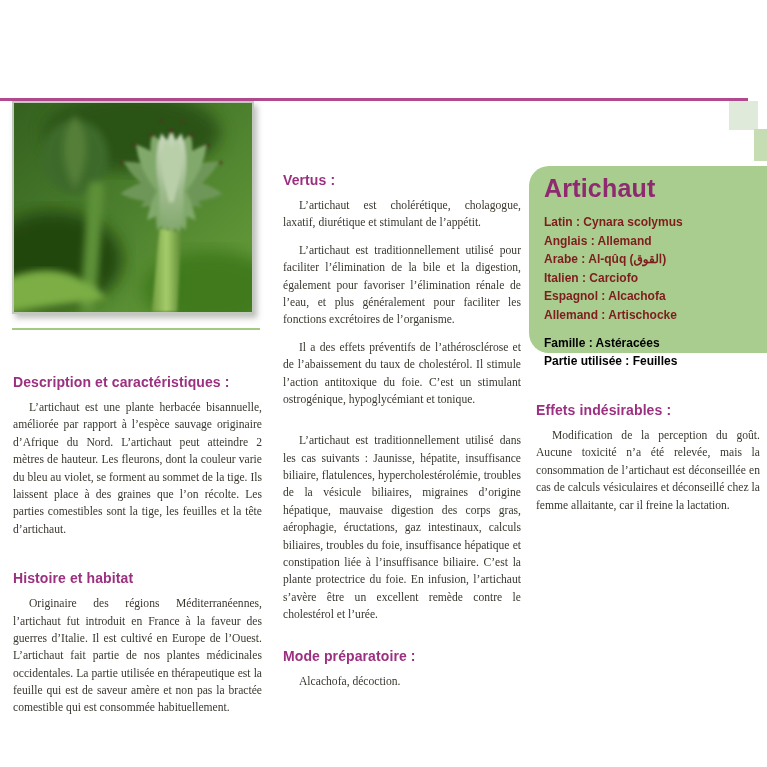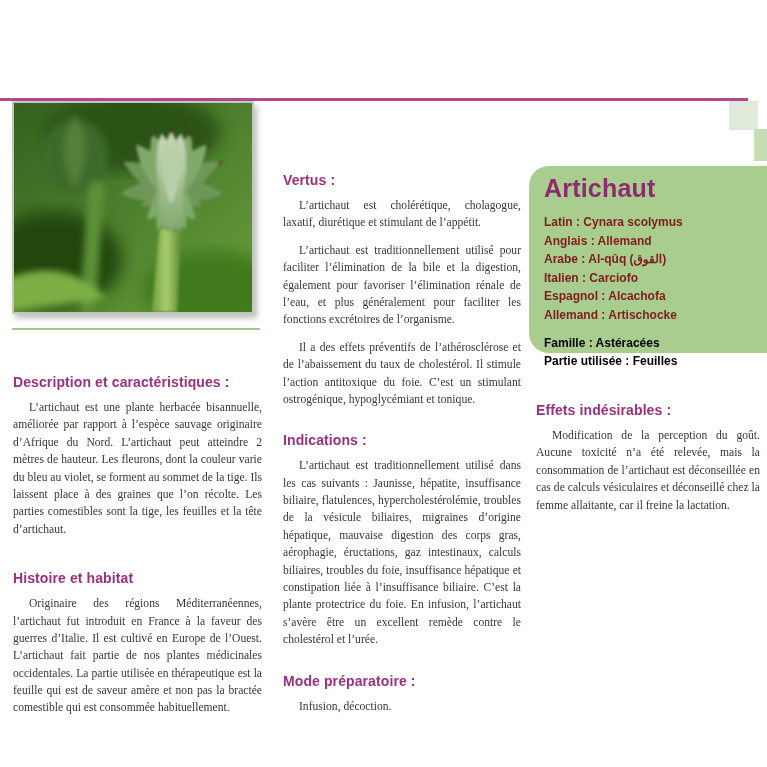--- a/index.html
+++ b/index.html
@@ -174,25 +174,24 @@
   <h2>Histoire et habitat</h2>
   <p class="para">Originaire des régions Méditerranéennes, l’artichaut fut introduit en France à la faveur des guerres d’Italie. Il est cultivé en Europe de l’Ouest. L’artichaut fait partie de nos plantes médicinales occidentales. La partie utilisée en thérapeutique est la feuille qui est de saveur amère et non pas la bractée comestible qui est consommée habituellement.</p>
 </div>
 
 <div class="col col-mid">
   <h2>Vertus :</h2>
   <p class="para">L’artichaut est cholérétique, cholagogue, laxatif, diurétique et stimulant de l’appétit.</p>
   <p class="para">L’artichaut est traditionnellement utilisé pour faciliter l’élimination de la bile et la digestion, également pour favoriser l’élimination rénale de l’eau, et plus généralement pour faciliter les fonctions excrétoires de l’organisme.</p>
   <p class="para">Il a des effets préventifs de l’athérosclérose et de l’abaissement du taux de cholestérol. Il stimule l’action antitoxique du foie. C’est un stimulant ostrogénique, hypoglycémiant et tonique.</p>
   <div class="gap"></div>
-  <h2>Indications :</h2>
   <p class="para">L’artichaut est traditionnellement utilisé dans les cas suivants : Jaunisse, hépatite, insuffisance biliaire, flatulences, hypercholestérolémie, troubles de la vésicule biliaires, migraines d’origine hépatique, mauvaise digestion des corps gras, aérophagie, éructations, gaz intestinaux, calculs biliaires, troubles du foie, insuffisance hépatique et constipation liée à l’insuffisance biliaire. C’est la plante protectrice du foie. En infusion, l’artichaut s’avère être un excellent remède contre le cholestérol et l’urée.</p>
   <div class="gap"></div>
   <h2>Mode préparatoire :</h2>
-  <p class="para">Infusion, décoction.</p>
+  <p class="para">Alcachofa, décoction.</p>
 </div>
 
 <div class="info-box">
   <div class="info-title">Artichaut</div>
   <div class="info-name">Latin : Cynara scolymus</div>
   <div class="info-name">Anglais : Allemand</div>
   <div class="info-name">Arabe : Al-qûq (القوق)</div>
   <div class="info-name">Italien : Carciofo</div>
   <div class="info-name">Espagnol : Alcachofa</div>
   <div class="info-name">Allemand : Artischocke</div>

